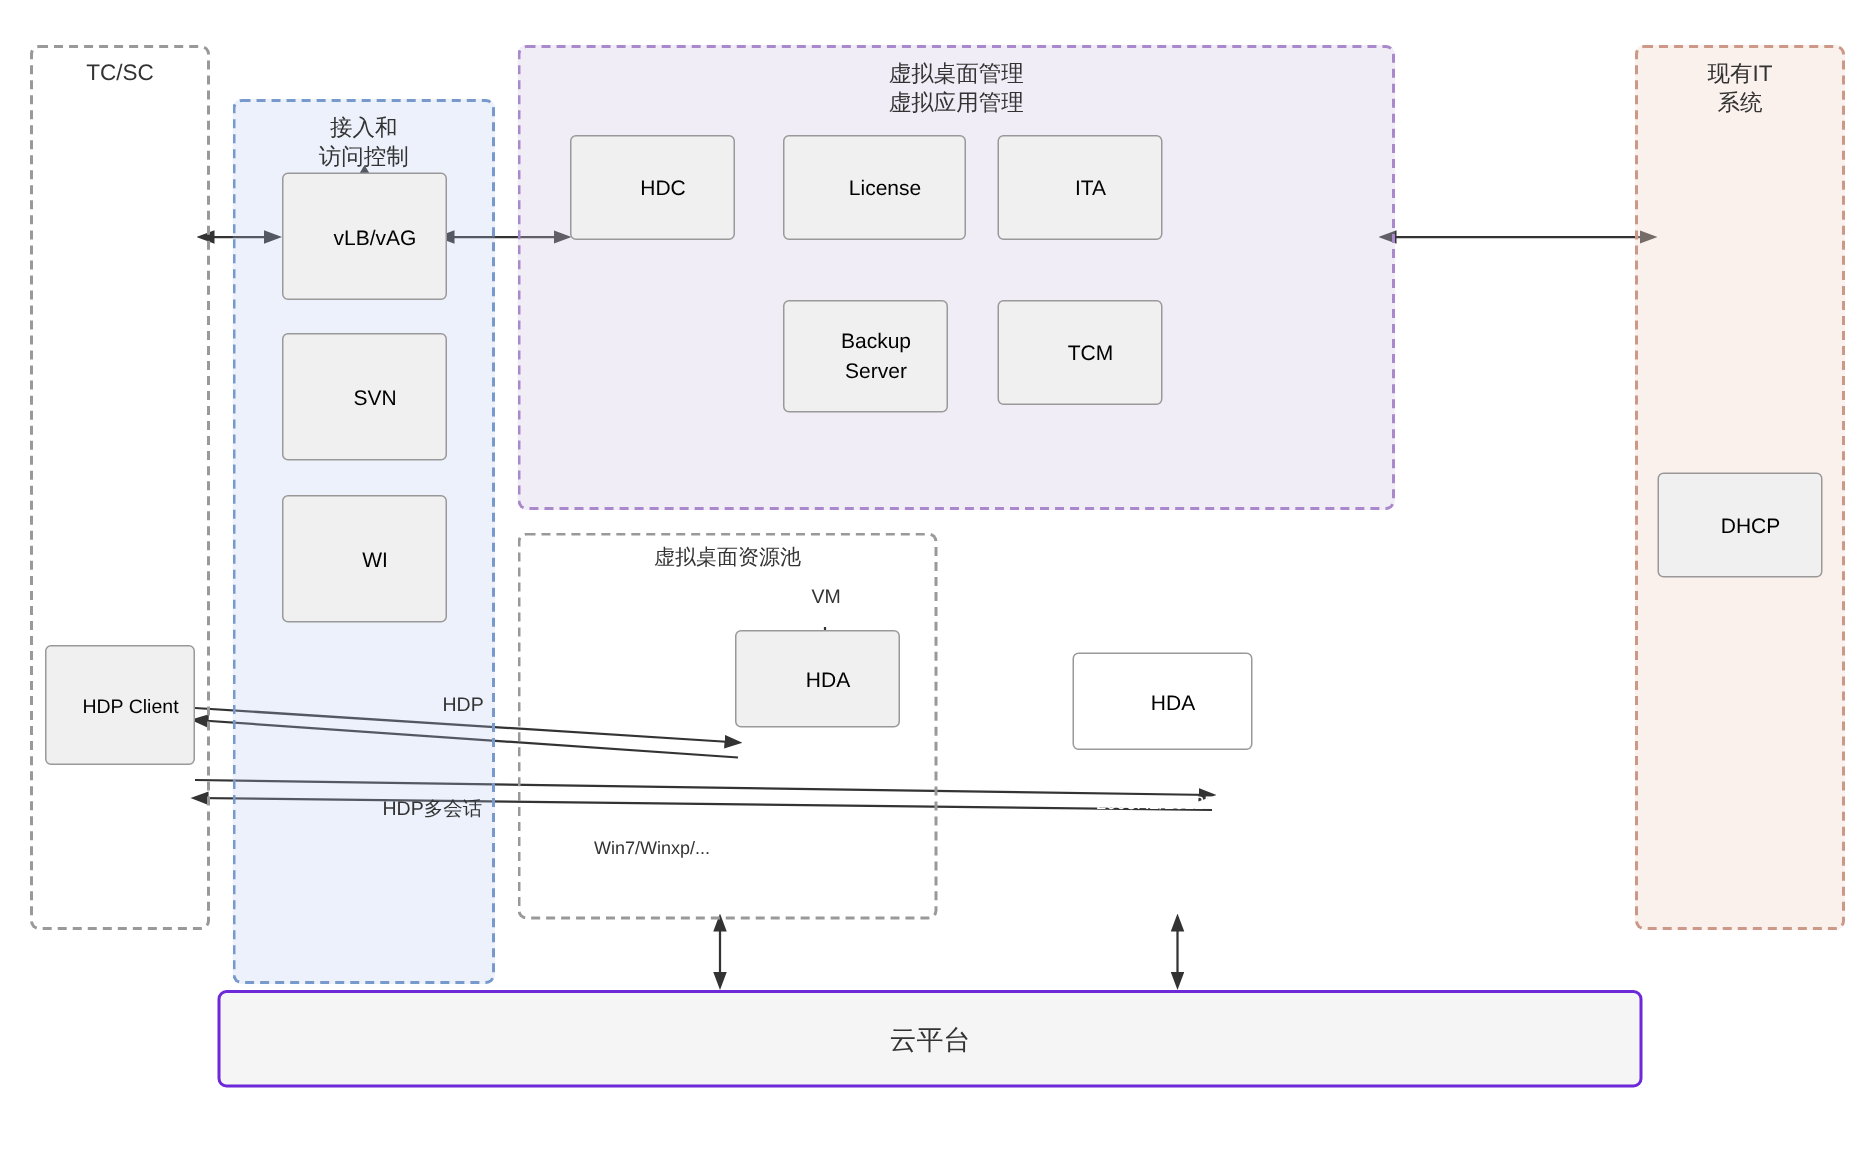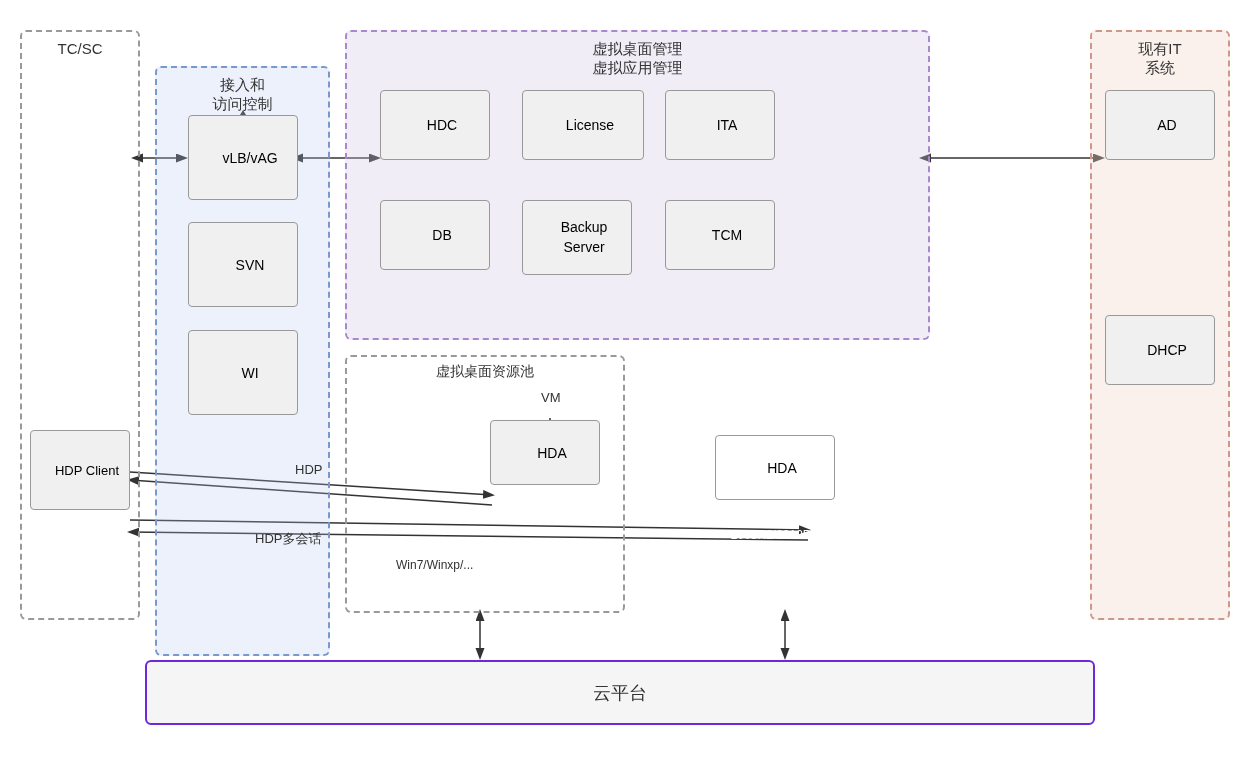--- a/index.html
+++ b/index.html
@@ -165,36 +165,30 @@
   </div>
 
   <div class="comp-box" style="left:522px; top:90px; width:122px; height:70px;">
     <span>License</span>
   </div>
 
   <div class="comp-box" style="left:665px; top:90px; width:110px; height:70px;">
     <span>ITA</span>
   </div>
 
-  <div class="comp-box" style="left:380px; top:200px; width:110px; height:70px;">
-    <span>DB</span>
-  </div>
 
   <div class="comp-box" style="left:522px; top:200px; width:110px; height:75px; white-space:pre; line-height:1.4;">
     <span>Backup
 Server</span>
   </div>
 
   <div class="comp-box" style="left:665px; top:200px; width:110px; height:70px;">
     <span>TCM</span>
   </div>
 
-  <div class="comp-box" style="left:1105px; top:90px; width:110px; height:70px;">
-    <span>AD</span>
-  </div>
 
 
   <div class="comp-box" style="left:1105px; top:315px; width:110px; height:70px;">
     <span>DHCP</span>
   </div>
 
   <div class="comp-box" style="left:30px; top:430px; width:100px; height:80px; font-size:13px;">
     <span>HDP Client</span>
   </div>
 

